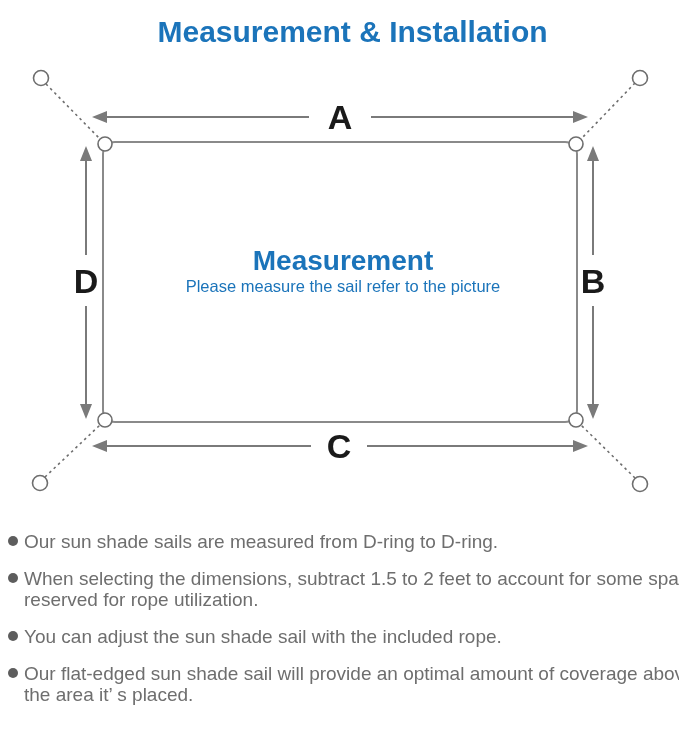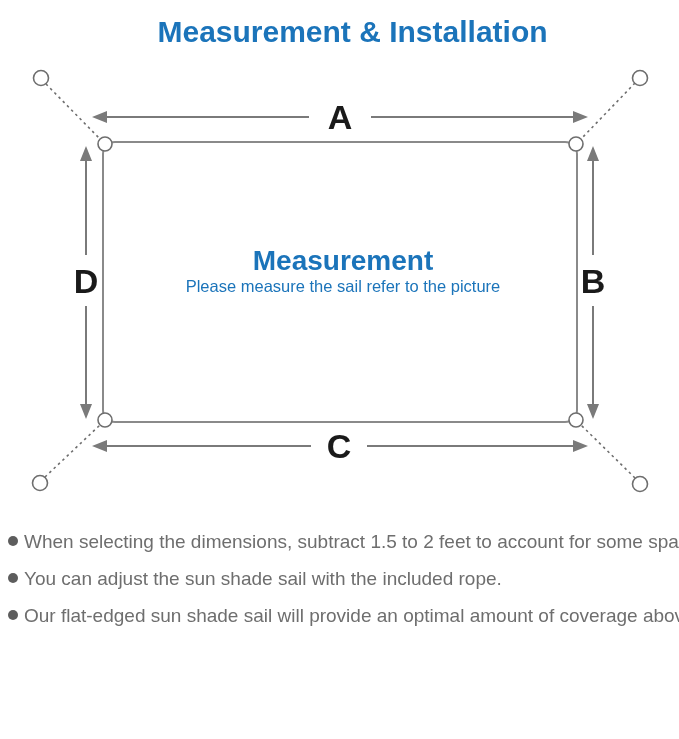--- a/index.html
+++ b/index.html
@@ -119,25 +119,31 @@
       <text class="dim-label" x="593" y="293">B</text>
     </g>
 
     <text class="center-heading" x="343" y="270">Measurement</text>
     <text class="center-caption" x="343" y="292">Please measure the sail refer to the picture</text>
   </svg>
 
   <ul class="notes">
     <li>
       <span class="dot"></span>
+      <span class="line">Our sun shade sails are measured from D-ring to D-ring.</span>
+    </li>
+    <li>
+      <span class="dot"></span>
       <span class="line">When selecting the dimensions, subtract 1.5 to 2 feet to account for some spacing</span>
+      <span class="line">reserved for rope utilization.</span>
     </li>
     <li>
       <span class="dot"></span>
       <span class="line">You can adjust the sun shade sail with the included rope.</span>
     </li>
     <li>
       <span class="dot"></span>
       <span class="line">Our flat-edged sun shade sail will provide an optimal amount of coverage above</span>
+      <span class="line">the area it’ s placed.</span>
     </li>
   </ul>
 
 </div>
 
 </body></html>

